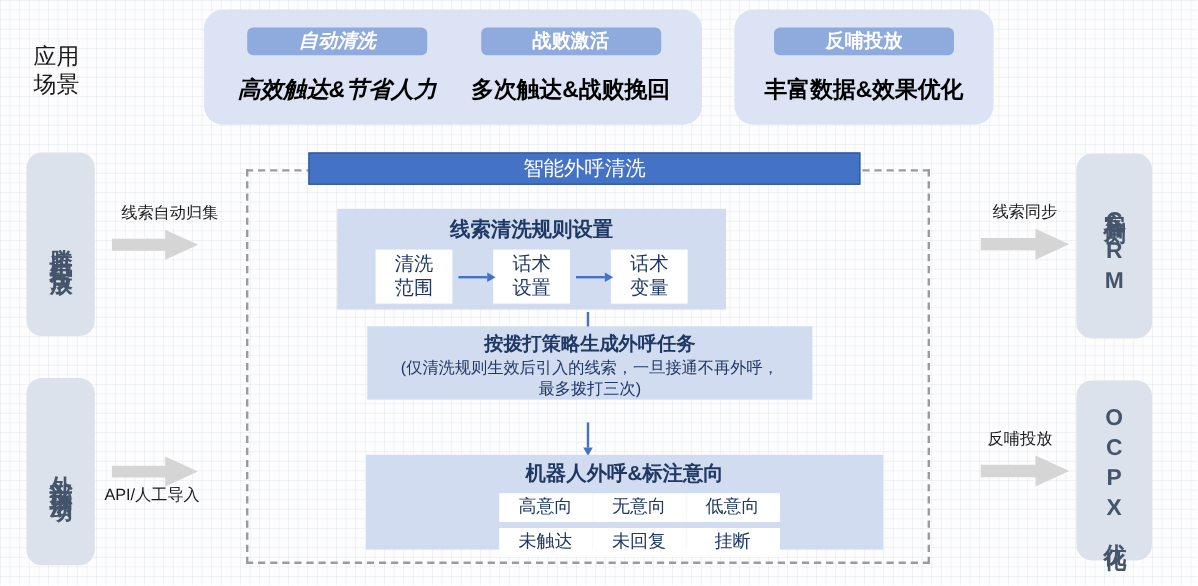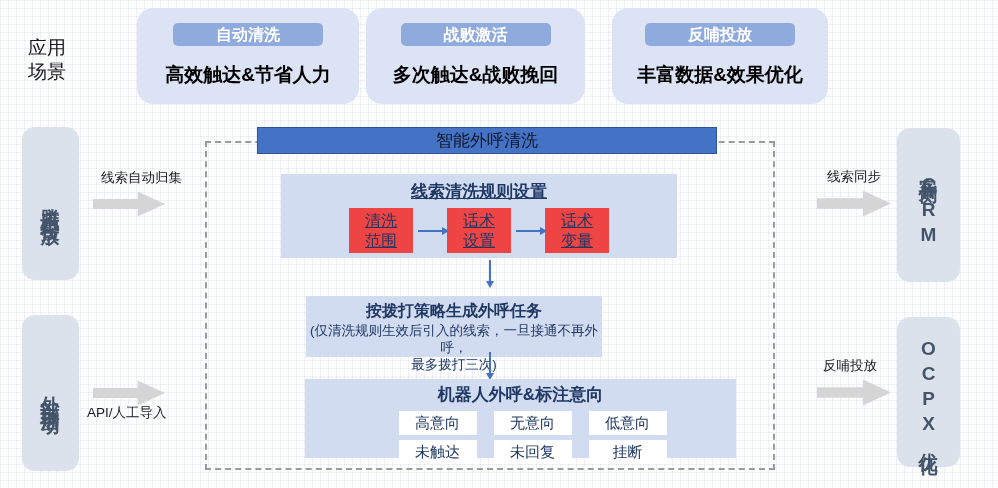--- a/index.html
+++ b/index.html
@@ -30,61 +30,61 @@
                      color:#44546a; letter-spacing:4px; line-height:1; }
 
   
   .flow-label { position:absolute; font-size:13.5px; color:#1a1a1a; white-space:nowrap; }
   .block-arrow { position:absolute; background:#d5d5d5;
                  clip-path:polygon(0 31%, 62% 31%, 62% 2%, 100% 50%, 62% 98%, 62% 69%, 0 69%); }
 
   
   .dashed-frame { position:absolute; left:205px; top:141px; width:570px; height:329px; border:2px dashed #9b9b9b; }
   .process-header { position:absolute; left:257px; top:127px; width:460px; height:27px; z-index:2;
-                    background:#4472c4; border:1px solid #2f5597; color:#0f172a; font-size:17px;
+                    background:#4472c4; border:1px solid #2f5597; color:#ffffff; font-size:17px;
                     text-align:center; line-height:25px; }
 
   .panel { position:absolute; background:#d2dcf0; color:#1f3864; text-align:center; z-index:1; }
   .panel-title { font-weight:bold; }
 
-  .step1 { left:281px; top:174px; width:396px; height:84px; padding-top:6px;text-decoration:underline; }
+  .step1 { left:281px; top:174px; width:324px; height:84px; padding-top:6px; }
   .step1 .panel-title { font-size:17px; }
   .flow-row { display:flex; justify-content:center; align-items:center; margin-top:5px; }
-  .flow-item { width:64px; height:45px; background:#ef4444; display:flex; flex-direction:column;
+  .flow-item { width:64px; height:45px; background:#ffffff; display:flex; flex-direction:column;
                justify-content:center; font-size:16px; line-height:20px; color:#1f3864; }
   .mini-arrow-h { width:24px; height:0; border-top:2px solid #4472c4; position:relative; margin:0 5px 0 5px; }
   .mini-arrow-h::after { content:""; position:absolute; left:100%; top:-5px; width:0; height:0;
                          border-left:7px solid #4472c4; border-top:4px solid transparent; border-bottom:4px solid transparent; }
 
   .mini-arrow-v { position:absolute; width:0; border-left:2px solid #4472c4; z-index:1; }
   .mini-arrow-v::after { content:""; position:absolute; top:100%; left:-5px; width:0; height:0;
                          border-top:7px solid #4472c4; border-left:4px solid transparent; border-right:4px solid transparent; }
   .varrow1 { left:489px; top:260px; height:21px; }
   .varrow2 { left:489px; top:352px; height:21px; }
 
-  .step2 { left:306px; top:296px; width:296px; height:61px; padding-top:5px; }
+  .step2 { left:306px; top:272px; width:371px; height:61px; padding-top:5px; }
   .step2 .panel-title { font-size:16px; }
   .step2 .note { font-size:13.5px; line-height:17px; }
 
   .step3 { left:305px; top:379px; width:431px; height:79px; padding-top:4px; }
   .step3 .panel-title { font-size:17px; }
-  .tag-row { display:flex; justify-content:center; gap:17px; margin-top:5px;padding-left:24px; }
+  .tag-row { display:flex; justify-content:center; margin-top:5px;padding-left:24px; }
   .tag { width:78px; height:24px; line-height:24px; background:#fff; font-size:15px; color:#1f3864; }
 </style>
 </head>
 <body>
 
 <div class="stage">
 
   <div class="scene-label">
     <div>应用</div>
     <div>场景</div>
   </div>
 
-  <div class="app-card" style="left:137px;width:222px;">
+  <div class="app-card" style="left:170px;width:222px;font-style:italic;">
     <div class="app-badge">自动清洗</div>
     <div class="app-title">高效触达&amp;节省人力</div>
   </div>
   <div class="app-card" style="left:366px;width:219px;">
     <div class="app-badge">战败激活</div>
     <div class="app-title">多次触达&amp;战败挽回</div>
   </div>
   <div class="app-card" style="left:612px;width:216px;">
     <div class="app-badge">反哺投放</div>
     <div class="app-title">丰富数据&amp;效果优化</div>

